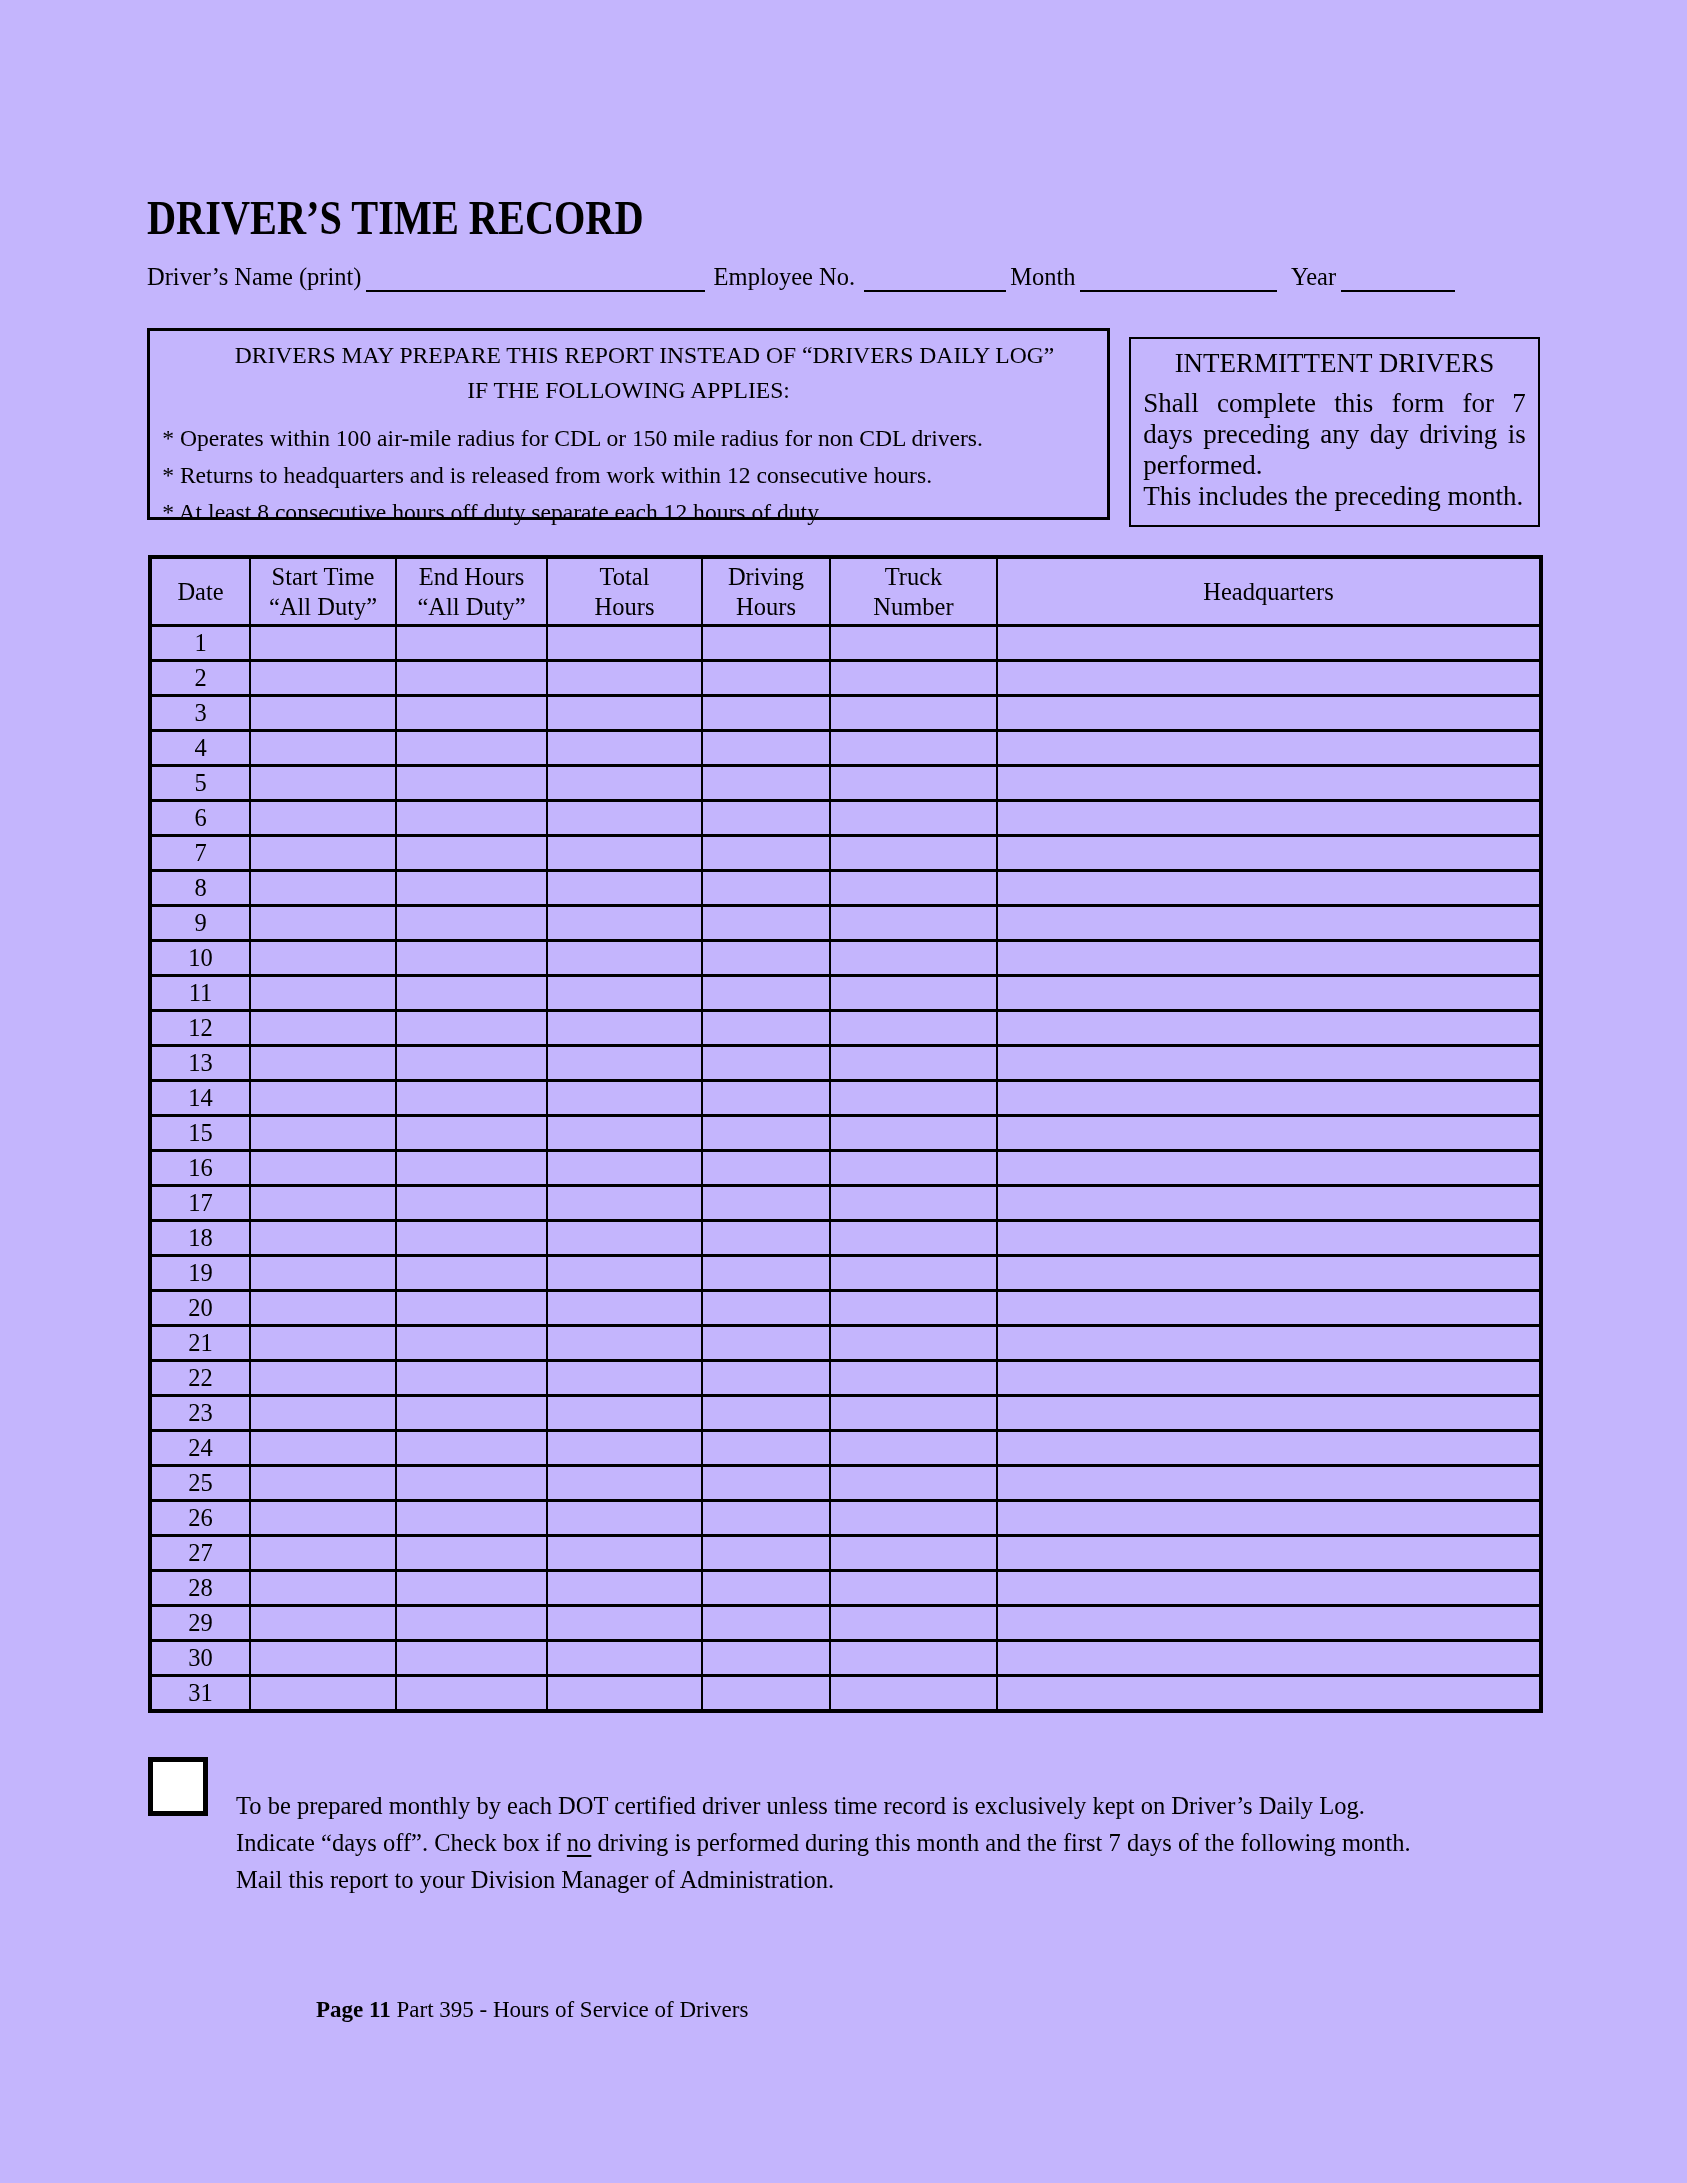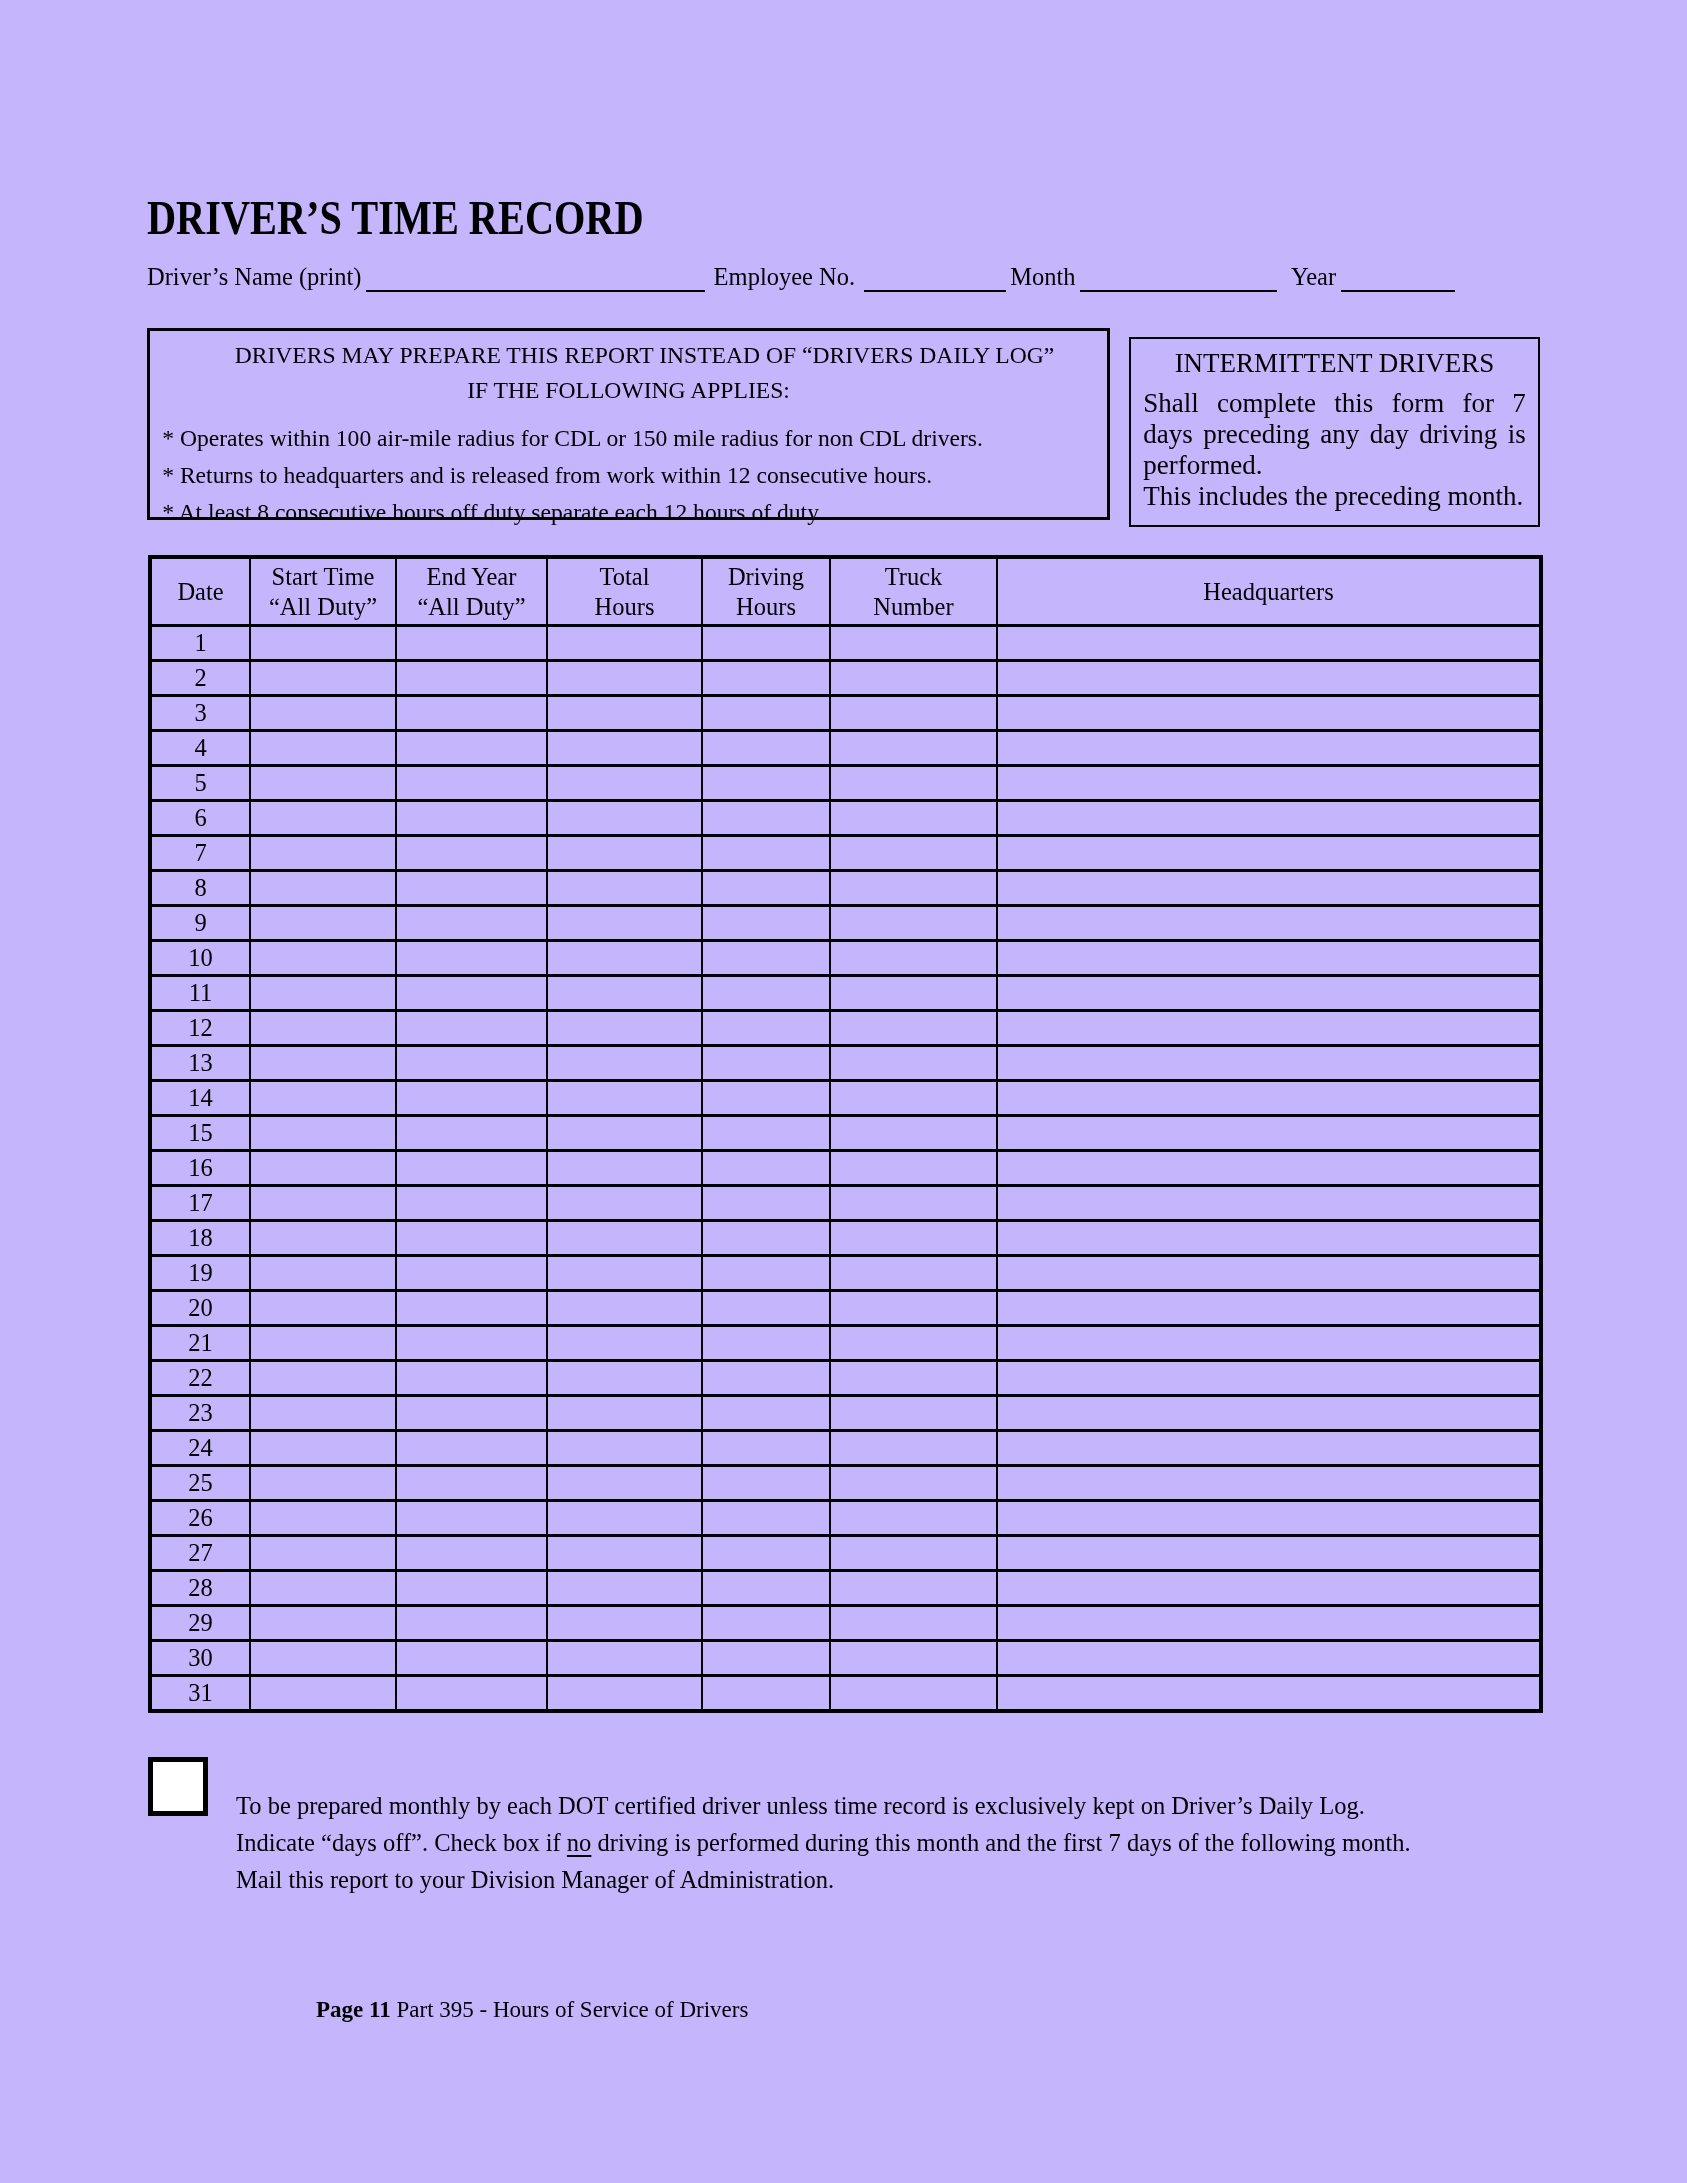--- a/index.html
+++ b/index.html
@@ -195,21 +195,21 @@
       <tr>
         <th>
           <span>Date</span>
             <span></span>
         </th>
         <th>
           <span>Start Time</span>
             <span>“All Duty”</span>
         </th>
         <th>
-          <span>End Year</span>
+          <span>End Hours</span>
             <span>“All Duty”</span>
         </th>
         <th>
           <span>Total</span>
             <span>Hours</span>
         </th>
         <th>
           <span>Driving</span>
             <span>Hours</span>
         </th>

